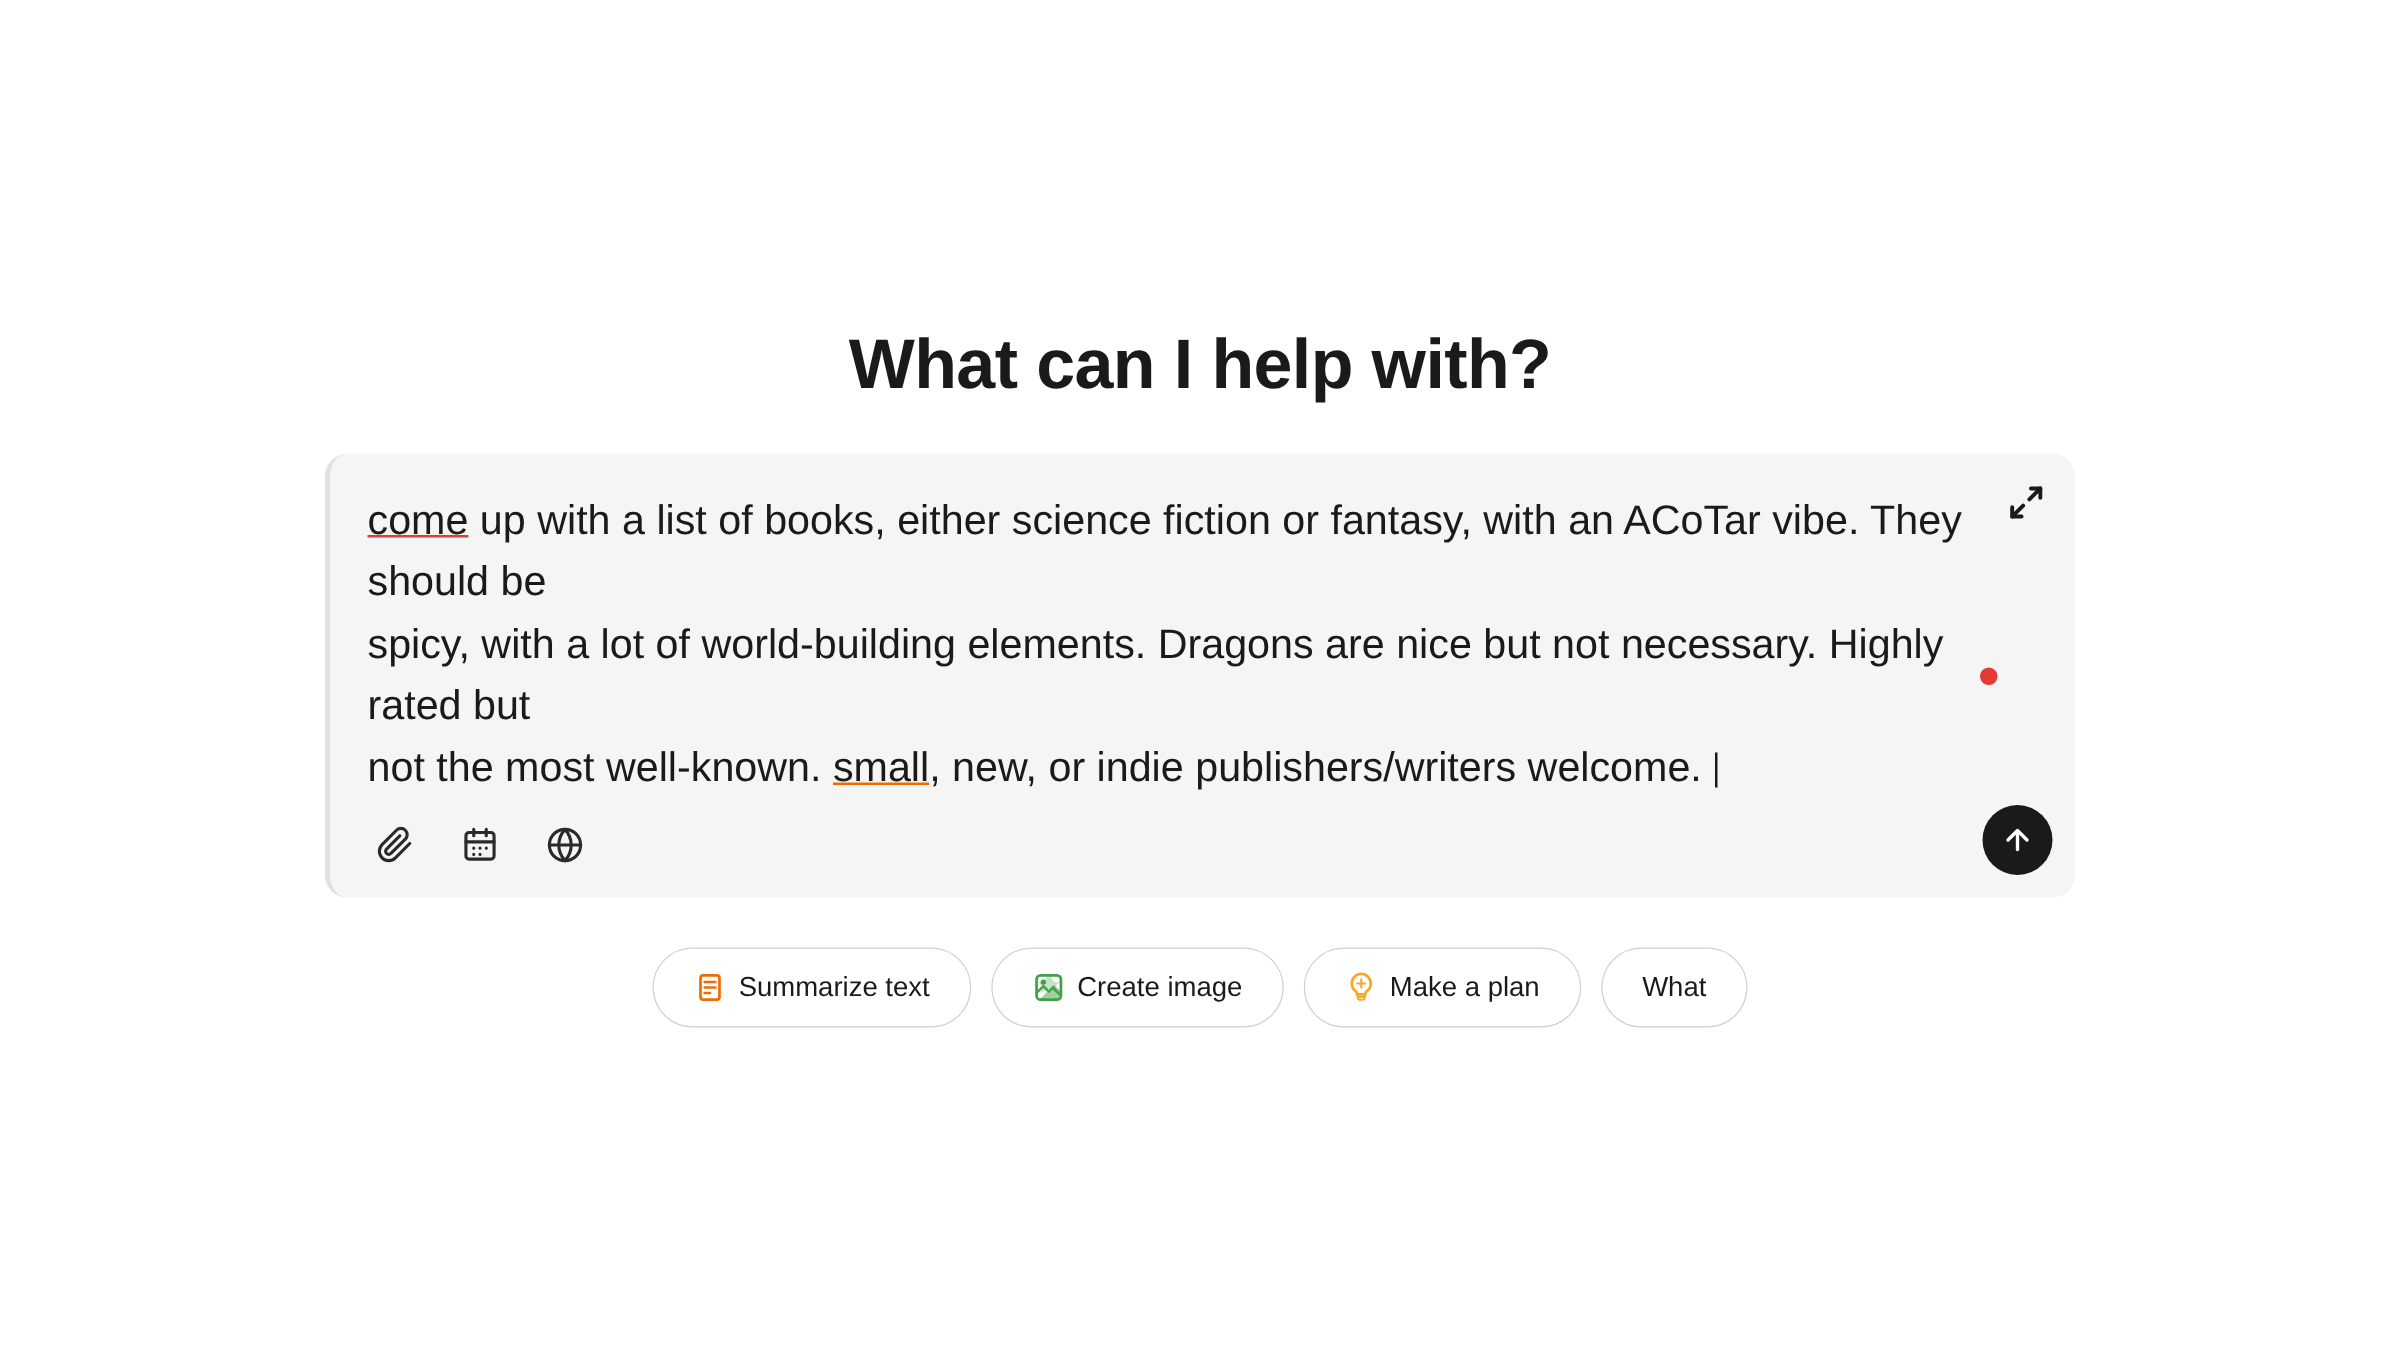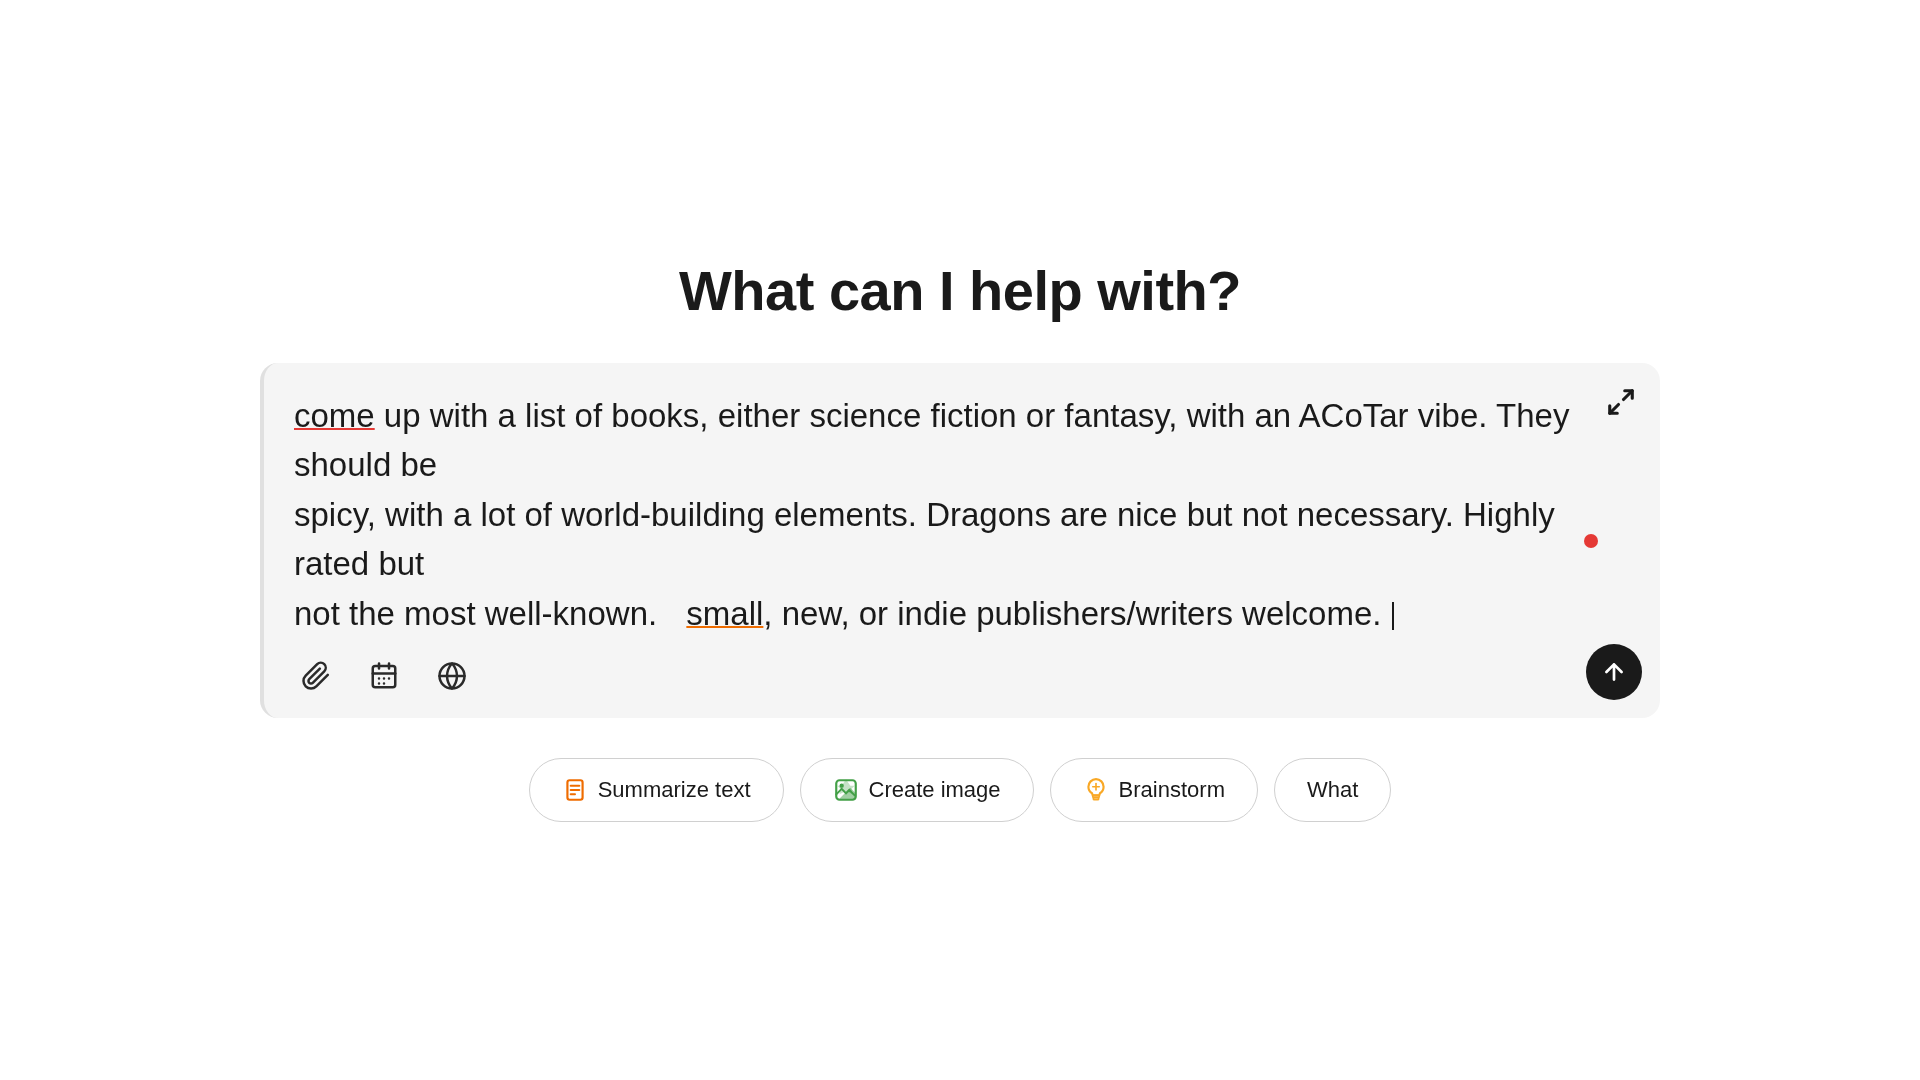--- a/index.html
+++ b/index.html
@@ -55,21 +55,20 @@
     .input-text .word-underline-red {
       text-decoration: underline;
       text-decoration-color: #e53935;
       text-decoration-thickness: 2px;
     }
 
     .input-text .word-underline-orange {
       text-decoration: underline;
       text-decoration-color: #ef6c00;
       text-decoration-thickness: 2px;
-      margin-left: 20px;
     }
 
     .cursor {
       display: inline-block;
       width: 2px;
       height: 28px;
       background: #1a1a1a;
       vertical-align: middle;
       margin-left: 1px;
     }
@@ -280,33 +279,33 @@
           <path d="M12 2L8 8H4l3 3-1 5 6-3 6 3-1-5 3-3h-4L12 2z" fill="#43a047" opacity="0.3"></path>
           <path d="M21 15l-5-5L5 21h16v-6z" fill="#43a047" opacity="0.5"></path>
           <circle cx="8" cy="8" r="2" fill="#43a047"></circle>
           <rect x="3" y="3" width="18" height="18" rx="3" stroke="#43a047" stroke-width="2" fill="none"></rect>
           <path d="M3 16l5-5 4 4 3-3 5 5" stroke="#43a047" stroke-width="1.8" stroke-linecap="round" fill="none"></path>
         </svg>
       </span>
       <span>Create image</span>
     </button>
 
+
     <button class="action-btn">
-      <span class="btn-icon icon-brainstorm">
+      <span class="btn-icon icon-make-plan">
         <svg width="26" height="26" viewBox="0 0 24 24" fill="none">
           <path d="M12 2a7 7 0 0 1 7 7c0 2.5-1.3 4.7-3.3 6l-.7 2H9l-.7-2A7 7 0 0 1 5 9a7 7 0 0 1 7-7z" stroke="#f9a825" stroke-width="2" fill="none"></path>
           <rect x="9" y="17" width="6" height="2" rx="1" stroke="#f9a825" stroke-width="1.5" fill="none"></rect>
           <rect x="9.5" y="19" width="5" height="2" rx="1" stroke="#f9a825" stroke-width="1.5" fill="none"></rect>
           <line x1="12" y1="6" x2="12" y2="12" stroke="#f9a825" stroke-width="1.5" stroke-linecap="round"></line>
           <line x1="9" y1="9" x2="15" y2="9" stroke="#f9a825" stroke-width="1.5" stroke-linecap="round"></line>
         </svg>
       </span>
-      <span>Brainstorm</span>
-    </button>
-
+      <span>Make a plan</span>
+    </button>
 
     <button class="action-btn">
       <span>What</span>
     </button>
 
   </div>
 
 </div>
 
 </body></html>

